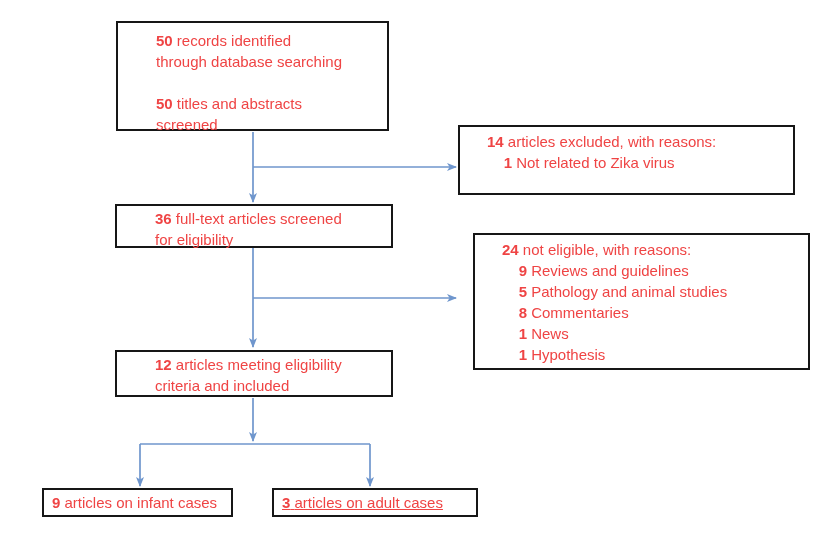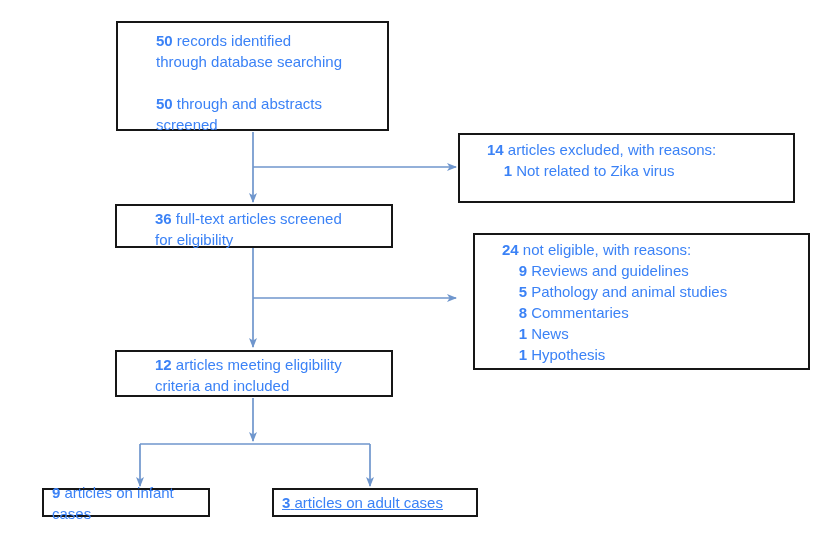--- a/index.html
+++ b/index.html
@@ -4,41 +4,41 @@
 <style>
   html, body { margin: 0; padding: 0; background: #ffffff; }
   .canvas {
     position: relative;
     width: 831px;
     height: 534px;
     background: #ffffff;
     font-family: "Liberation Sans", sans-serif;
     font-size: 15px;
     line-height: 21px;
-    color: #3b82f6;
+    color: #ef4444;
     overflow: hidden;
   }
   .arrow-layer {
     position: absolute;
     left: 0; top: 0;
     width: 831px; height: 534px;
   }
   .box {
     position: absolute;
     box-sizing: border-box;
     border: 2px solid #161616;
     background: #ffffff;
   }
   .box .num { font-weight: bold; }
   .box-identified   { left: 116px; top: 21px;  width: 273px; height: 110px; padding: 7px 8px 0 38px; }
-  .box-excluded     { left: 458px; top: 133px; width: 337px; height: 70px;  padding: 4px 8px 0 27px; }
+  .box-excluded     { left: 458px; top: 125px; width: 337px; height: 70px;  padding: 4px 8px 0 27px; }
   .box-fulltext     { left: 115px; top: 204px; width: 278px; height: 44px;  padding: 2px 8px 0 38px; }
   .box-noteligible  { left: 458px; top: 233px; width: 337px; height: 137px; padding: 4px 12px 0 27px; margin-left: 15px; }
   .box-eligible     { left: 115px; top: 350px; width: 278px; height: 47px;  padding: 2px 8px 16px 38px; }
-  .box-infant       { left: 42px;  top: 488px; width: 168px; height: 29px; }
+  .box-infant       { left: 42px;  top: 488px; width: 191px; height: 29px; text-align: right; }
   .box-adult        { left: 272px; top: 488px; width: 206px; height: 29px; text-decoration: underline; }
   .box-small {
     display: flex;
     align-items: center;
     padding: 0 6px 0 8px;
   }
   .para2 { margin-top: 21px; }
   .reason-item { margin-left: 12px; }
   .reason-item .num {
     display: inline-block;
@@ -65,21 +65,21 @@
       <path d="M253,398 V441" marker-end="url(#ah)"></path>
       <path d="M140,444 H370"></path>
       <path d="M140,444 V486" marker-end="url(#ah)"></path>
       <path d="M370,444 V486" marker-end="url(#ah)"></path>
     </g>
   </svg>
 
   <div class="box box-identified">
     <div><b class="num">50</b> <span>records identified</span></div>
     <div><span>through database searching</span></div>
-    <div class="para2"><b class="num">50</b> <span>through and abstracts</span></div>
+    <div class="para2"><b class="num">50</b> <span>titles and abstracts</span></div>
     <div><span>screened</span></div>
   </div>
 
   <div class="box box-excluded">
     <div><b class="num">14</b> <span>articles excluded, with reasons:</span></div>
     <div class="reason-item"><b class="num">1</b> <span>Not related to Zika virus</span></div>
   </div>
 
   <div class="box box-fulltext">
     <div><b class="num">36</b> <span>full-text articles screened</span></div>

